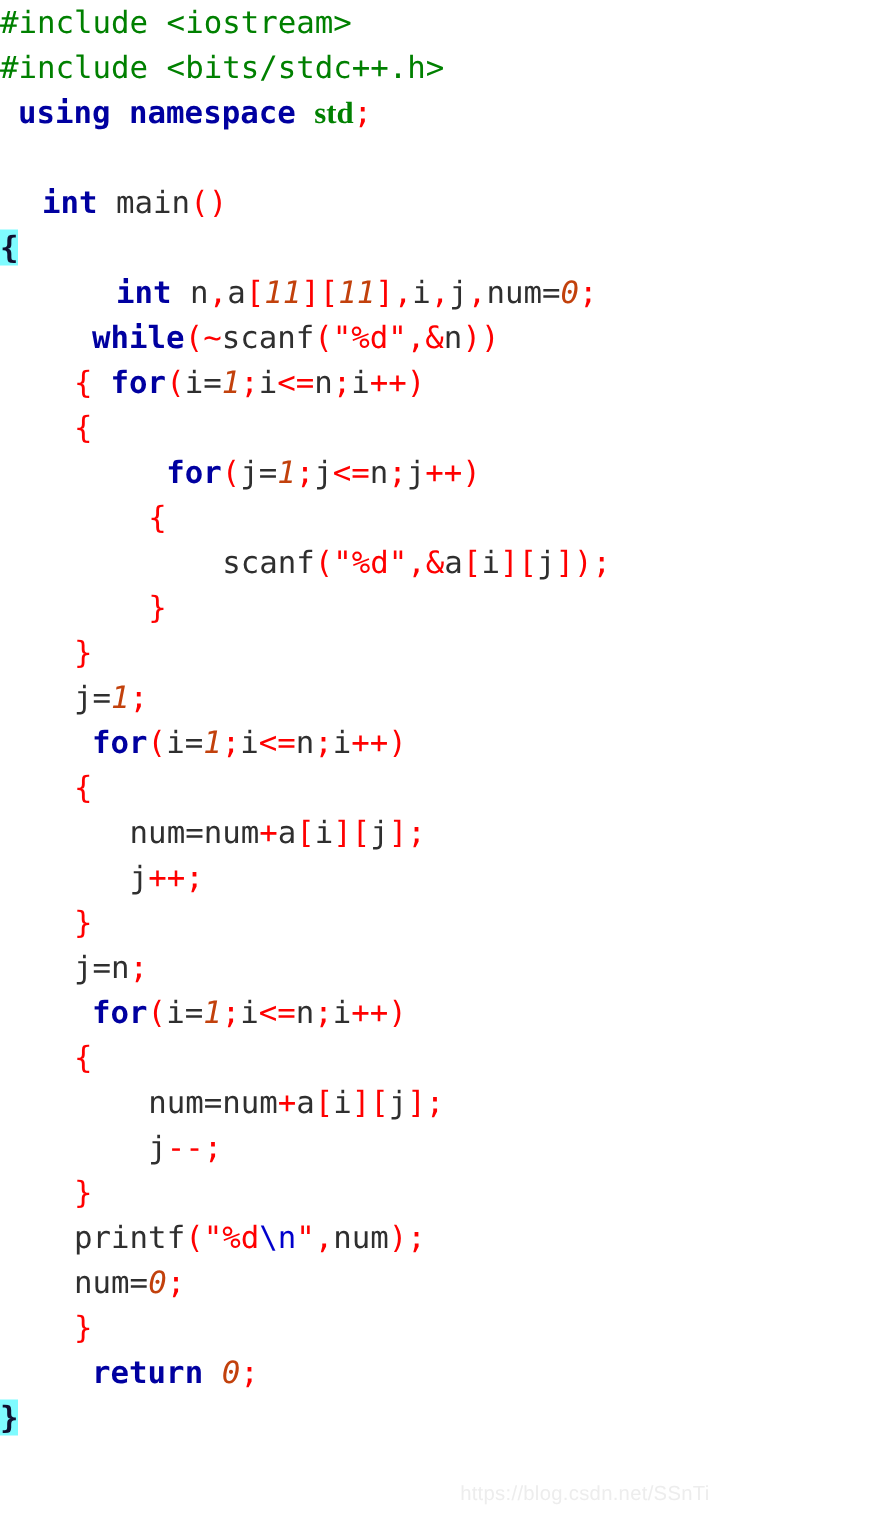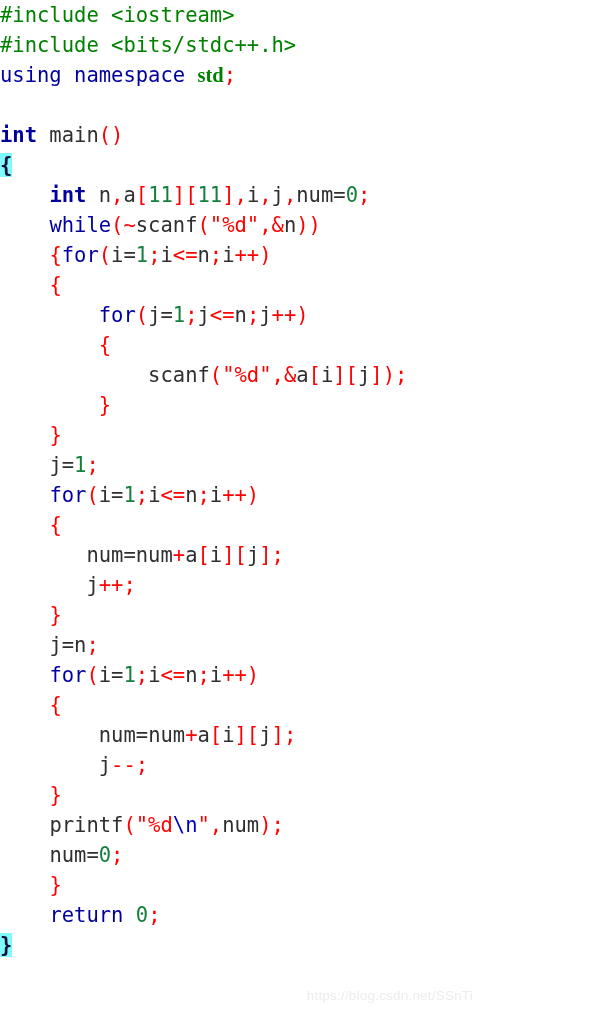--- a/index.html
+++ b/index.html
@@ -38,26 +38,26 @@
   }
 
   .ln {
     display: block;
     height: 30px;
     white-space: pre;
   }
 
   
   .t-pre    { color: #008000; }                      
-  .t-kw     { color: #0000a0; font-weight: normal; }   
-  .t-type   { color: #0000a0; font-weight: bold; }
+  .t-kw     { color: #0000a0; font-weight: bold; padding-left: 12px; }   
+  .t-type   { color: #0000a0; font-weight: bold; padding-left: 28px; }
   .t-std    { color: #008000; font-weight: bold; font-family: Liberation Serif, serif; }   
   .t-plain  { color: #2f2f2f; }                      
   .t-punct  { color: #ff0000; }                      
-  .t-num    { color: #15803d; }                      
+  .t-num    { color: #c2410c; font-style: italic; }                      
   .t-str    { color: #ff0000; }                      
   .t-esc    { color: #0000cc; }                      
   .t-op     { color: #2f2f2f; }                      
   .t-brace  { color: #ff0000; }                      
 
   .t-brace-hl {
     color: #101030;
     font-weight: bold;
     background: #7ffbff;
   }

